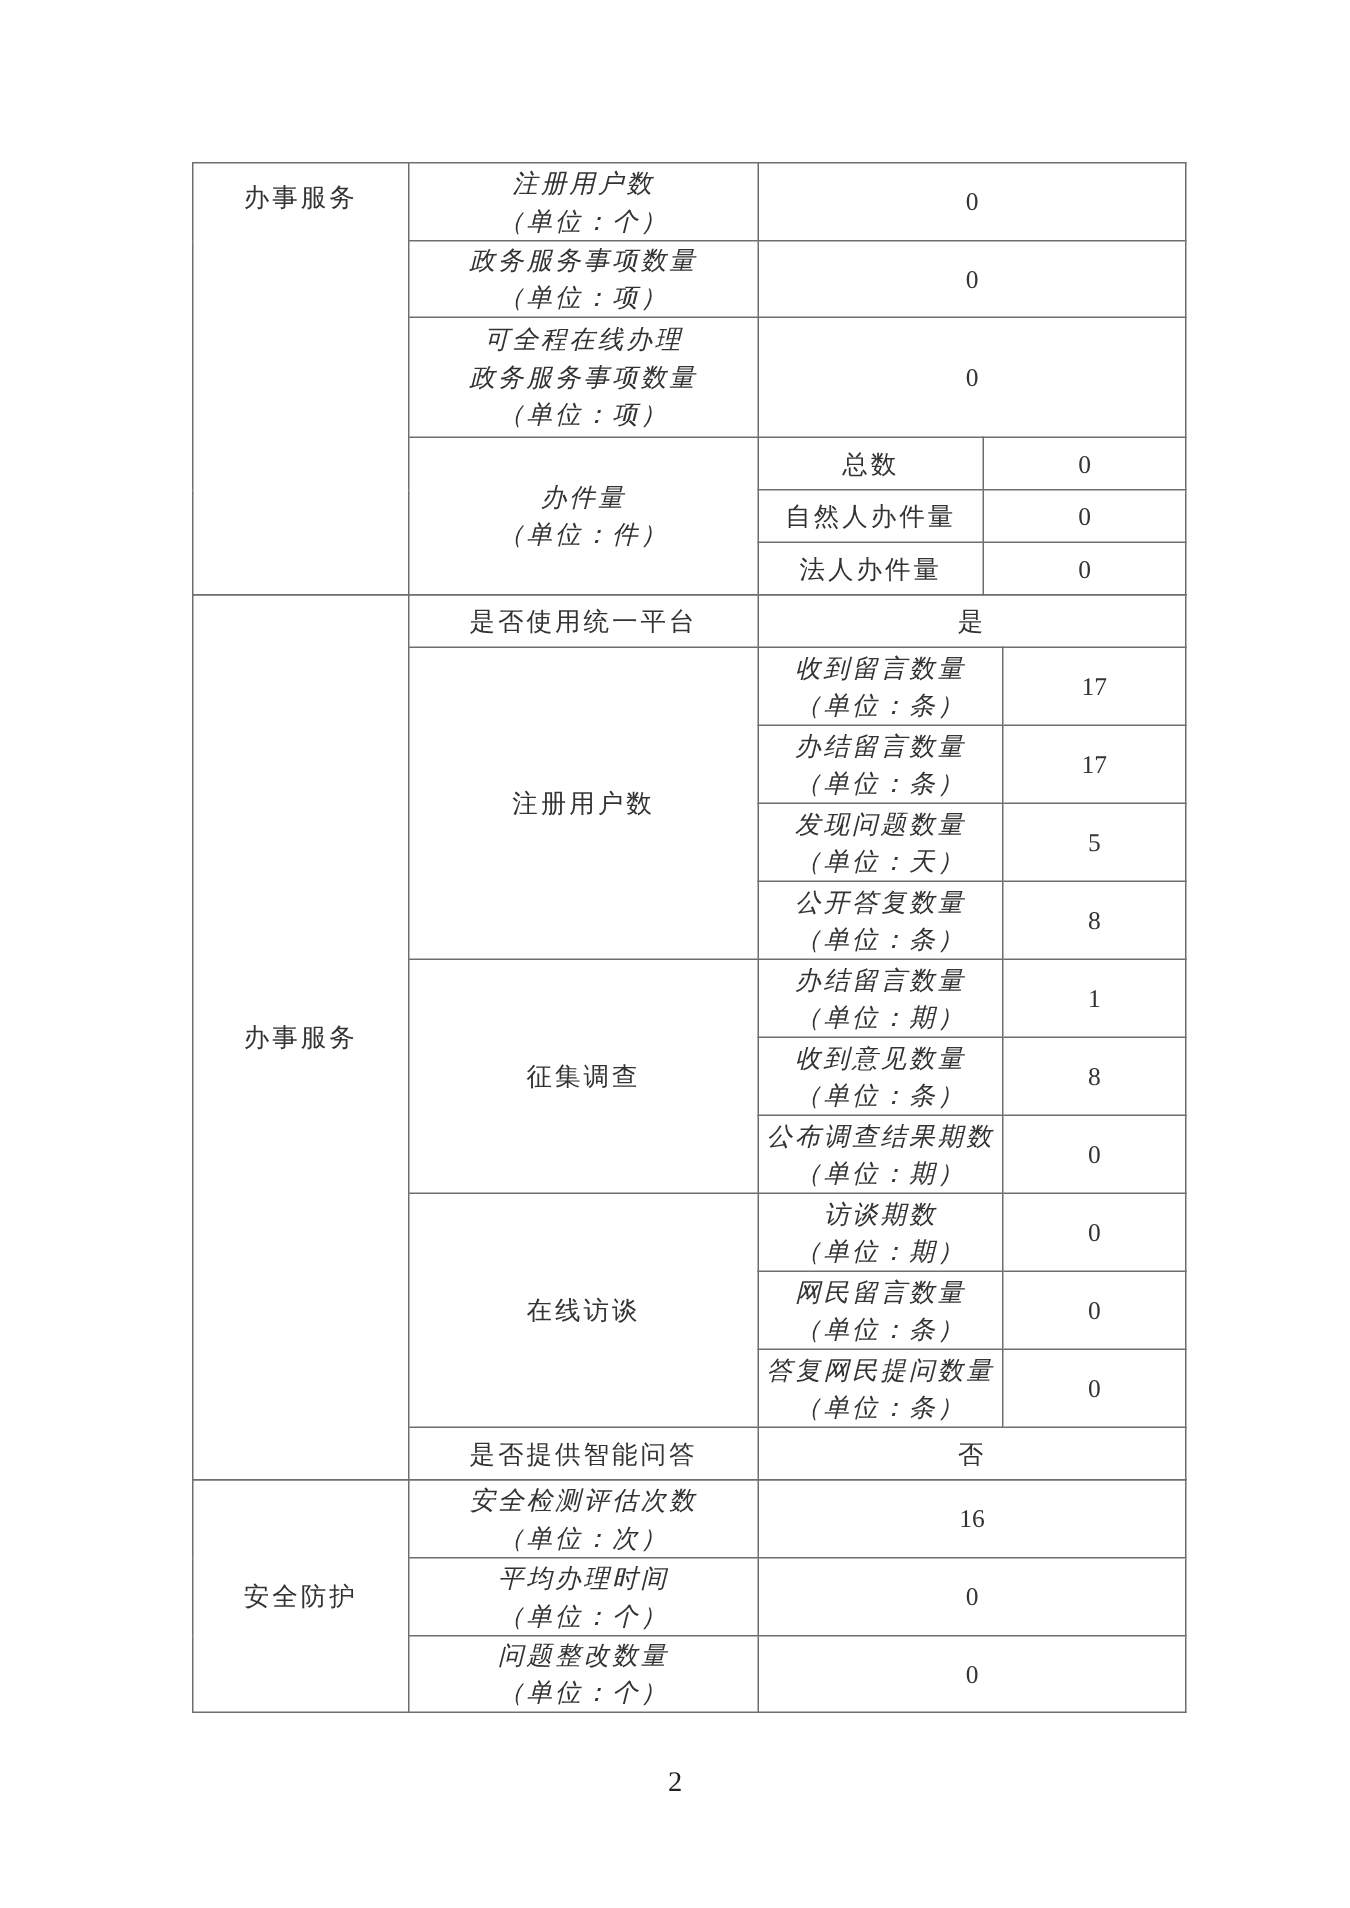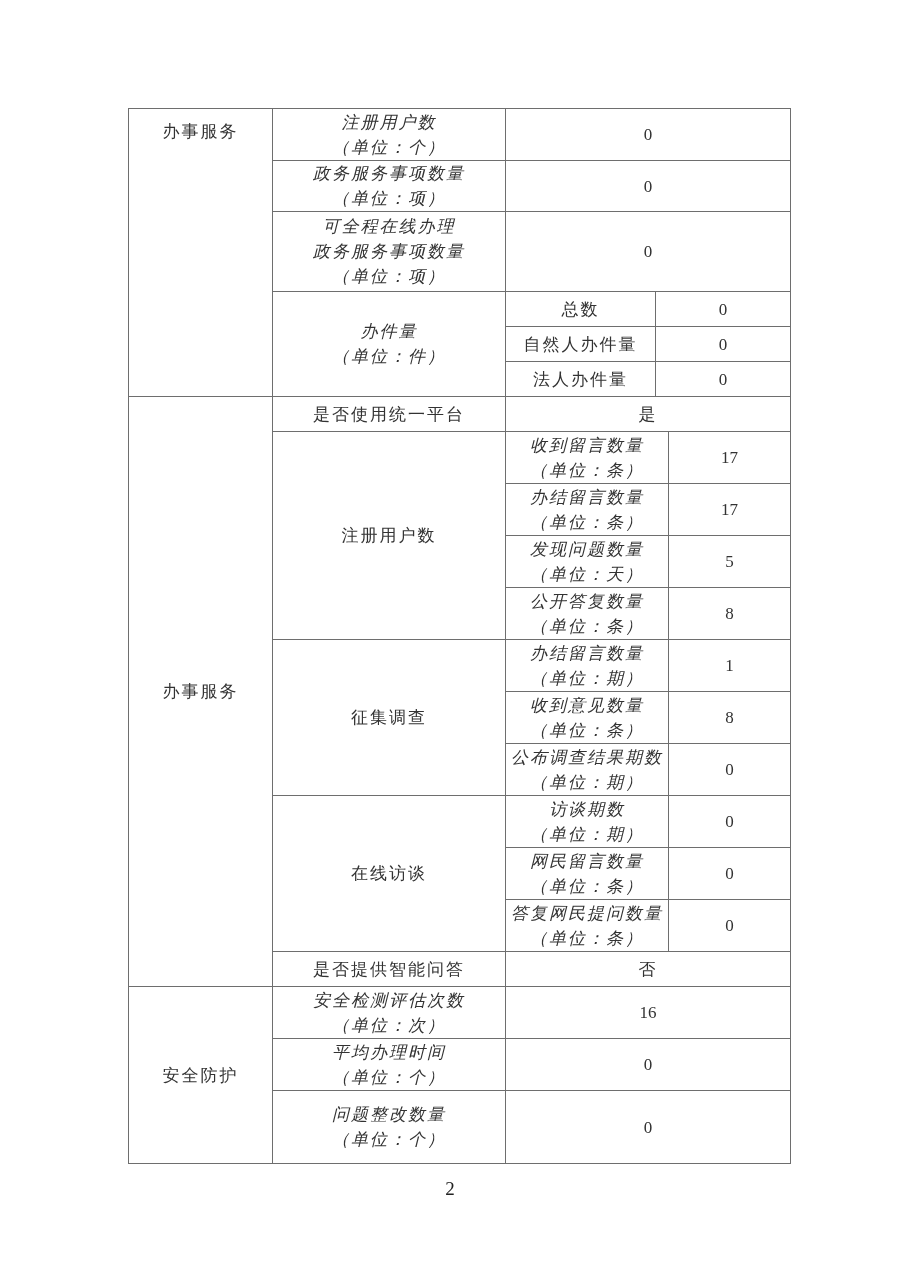--- a/index.html
+++ b/index.html
@@ -201,21 +201,21 @@
         </td>
         <td class="num">16</td>
       </tr>
       <tr style="height:52px">
         <td class="cjk">
           <div>平均办理时间</div>
           <div>（单位：个）</div>
         </td>
         <td class="num">0</td>
       </tr>
-      <tr style="height:73px">
+      <tr style="height:51px">
         <td class="cjk">
           <div>问题整改数量</div>
           <div>（单位：个）</div>
         </td>
         <td class="num">0</td>
       </tr>
     </tbody>
       </table>
 
   </div>

